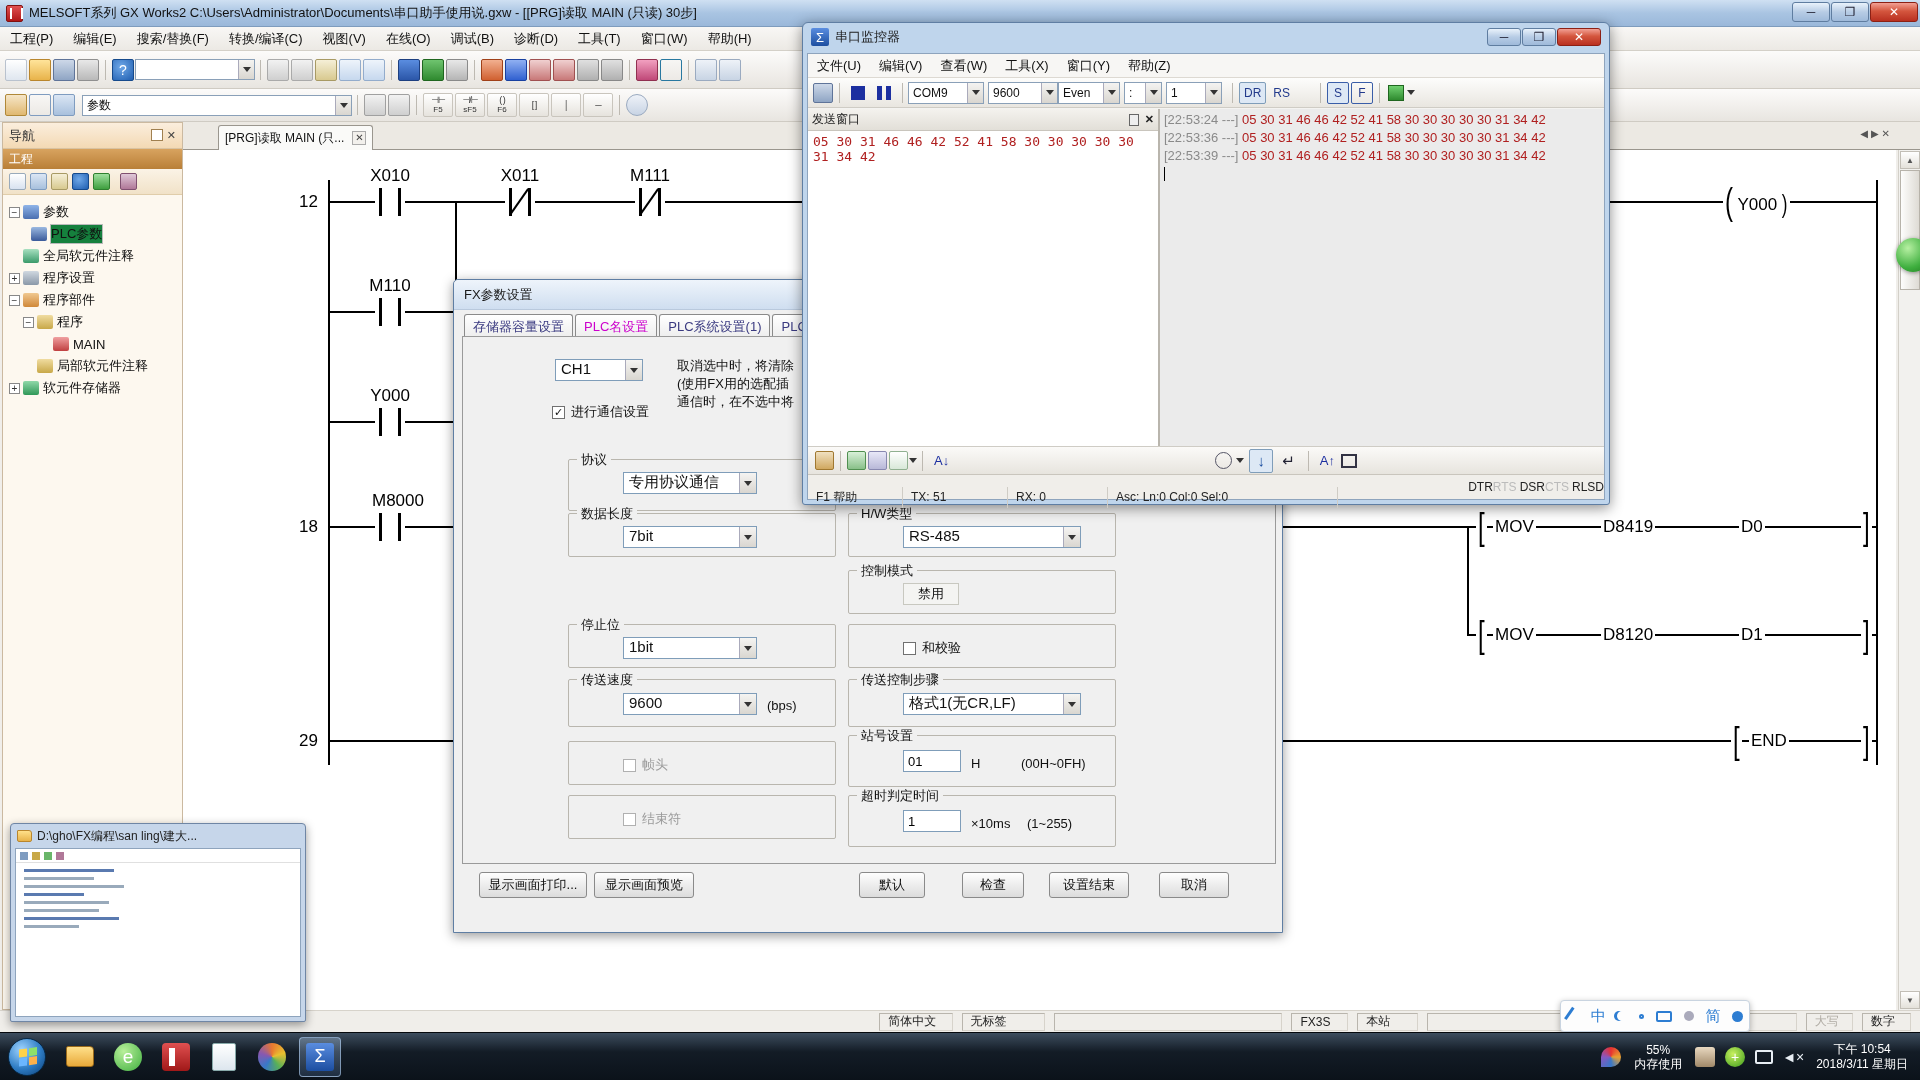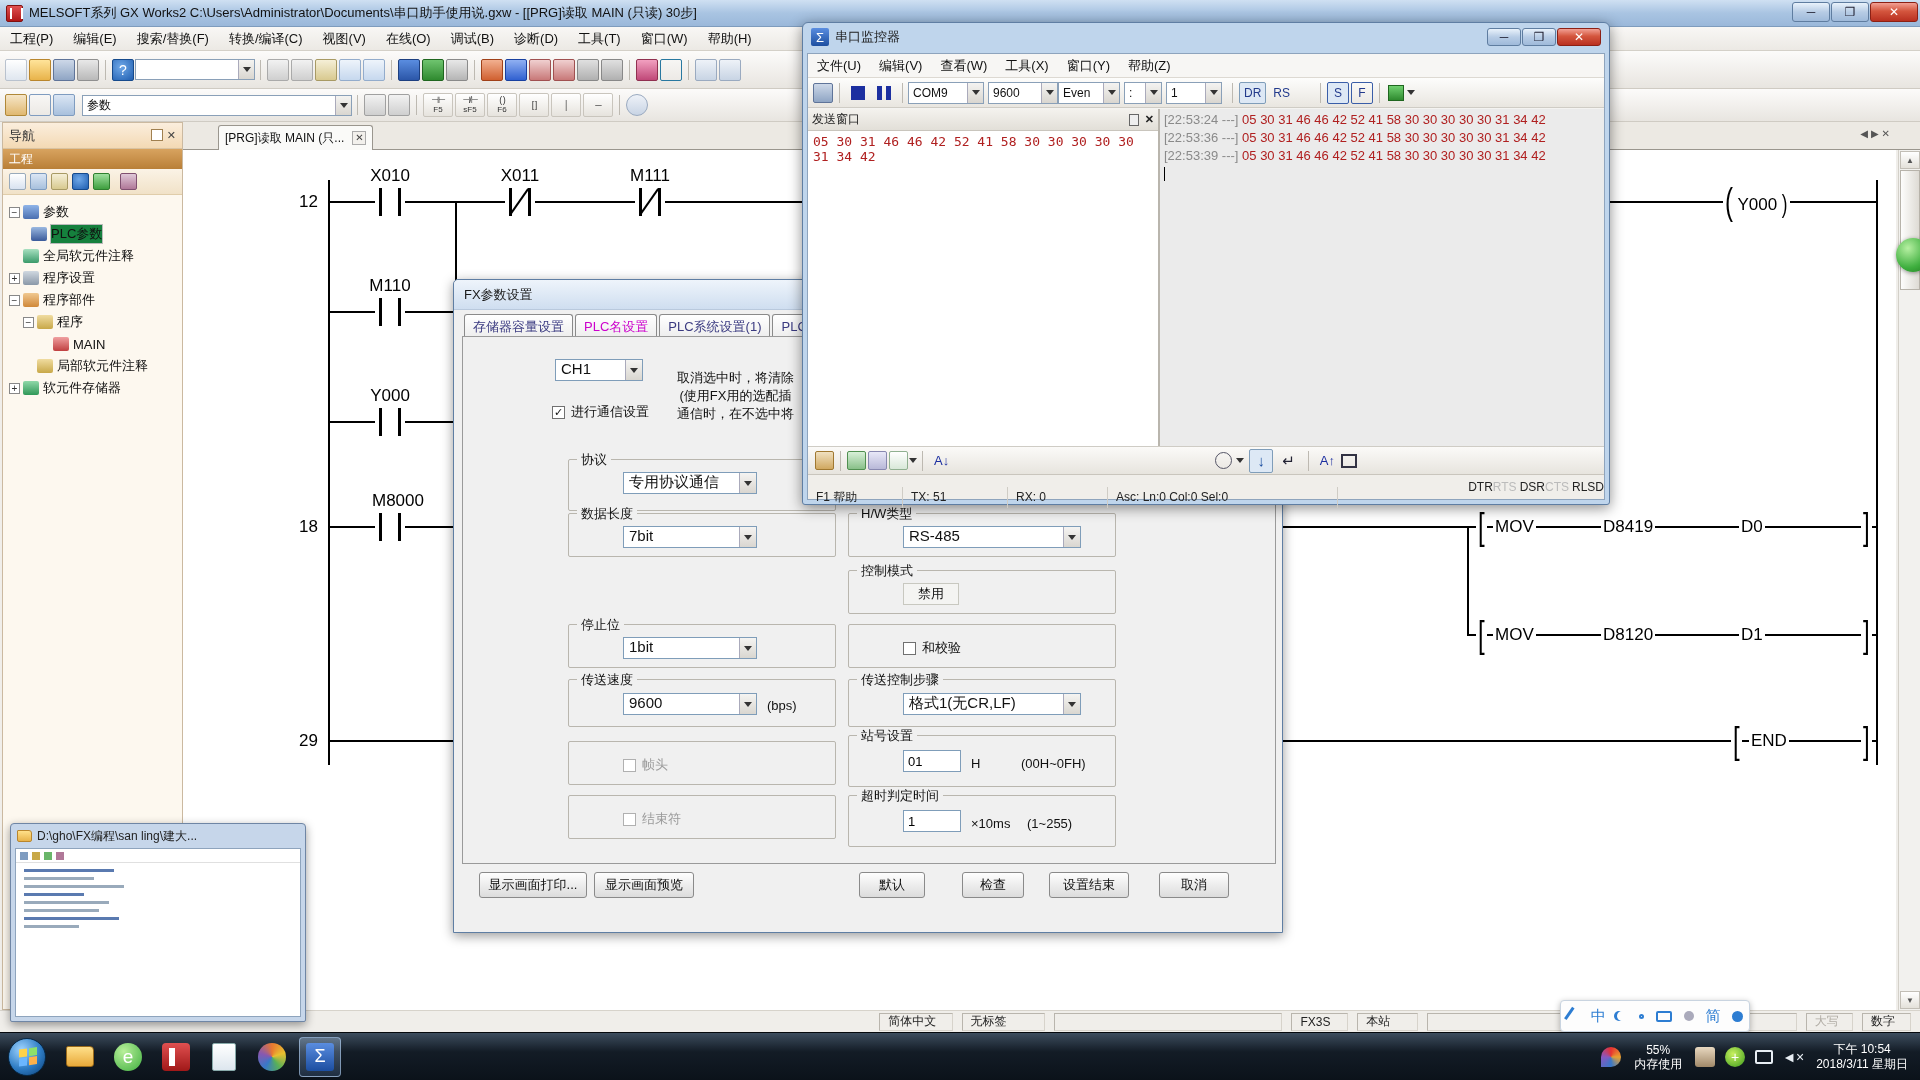--- a/index.html
+++ b/index.html
@@ -416,21 +416,21 @@
     <div class="drop" style="left:92px;top:22px;width:88px;">
       <span>CH1</span>
         <span class="arr">
           <span class="tri"></span>
         </span>
     </div>
     <div class="flex" style="position:absolute;left:89px;top:66px;">
       <span class="cb">✓</span>
         <span class="lbl13">进行通信设置</span>
     </div>
-    <div class="abs lbl13" style="left:214px;top:32px;line-height:18px;text-align:center;">
+    <div class="abs lbl13" style="left:214px;top:20px;line-height:18px;">
       <div>取消选中时，将清除</div>
         <div>(使用FX用的选配插</div>
         <div>通信时，在不选中将</div>
     </div>
 
     <div class="grp" style="left:105px;top:122px;width:268px;height:52px;">
       <span class="gl">协议</span>
       <div class="drop" style="left:54px;top:12px;width:134px;">
         <span>专用协议通信</span>
           <span class="arr">

